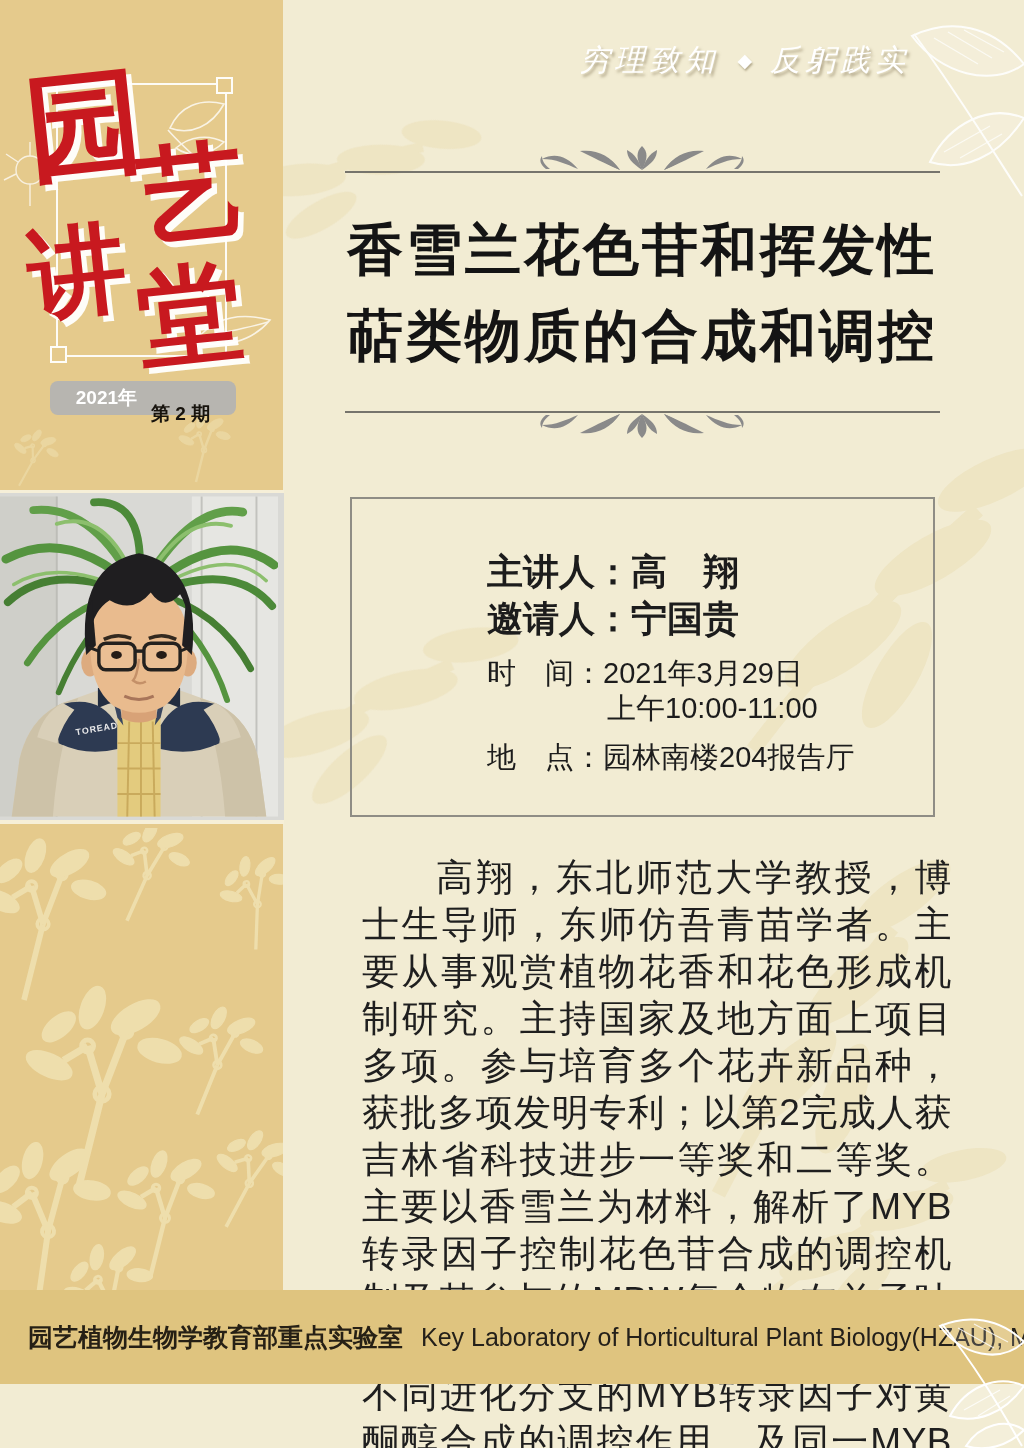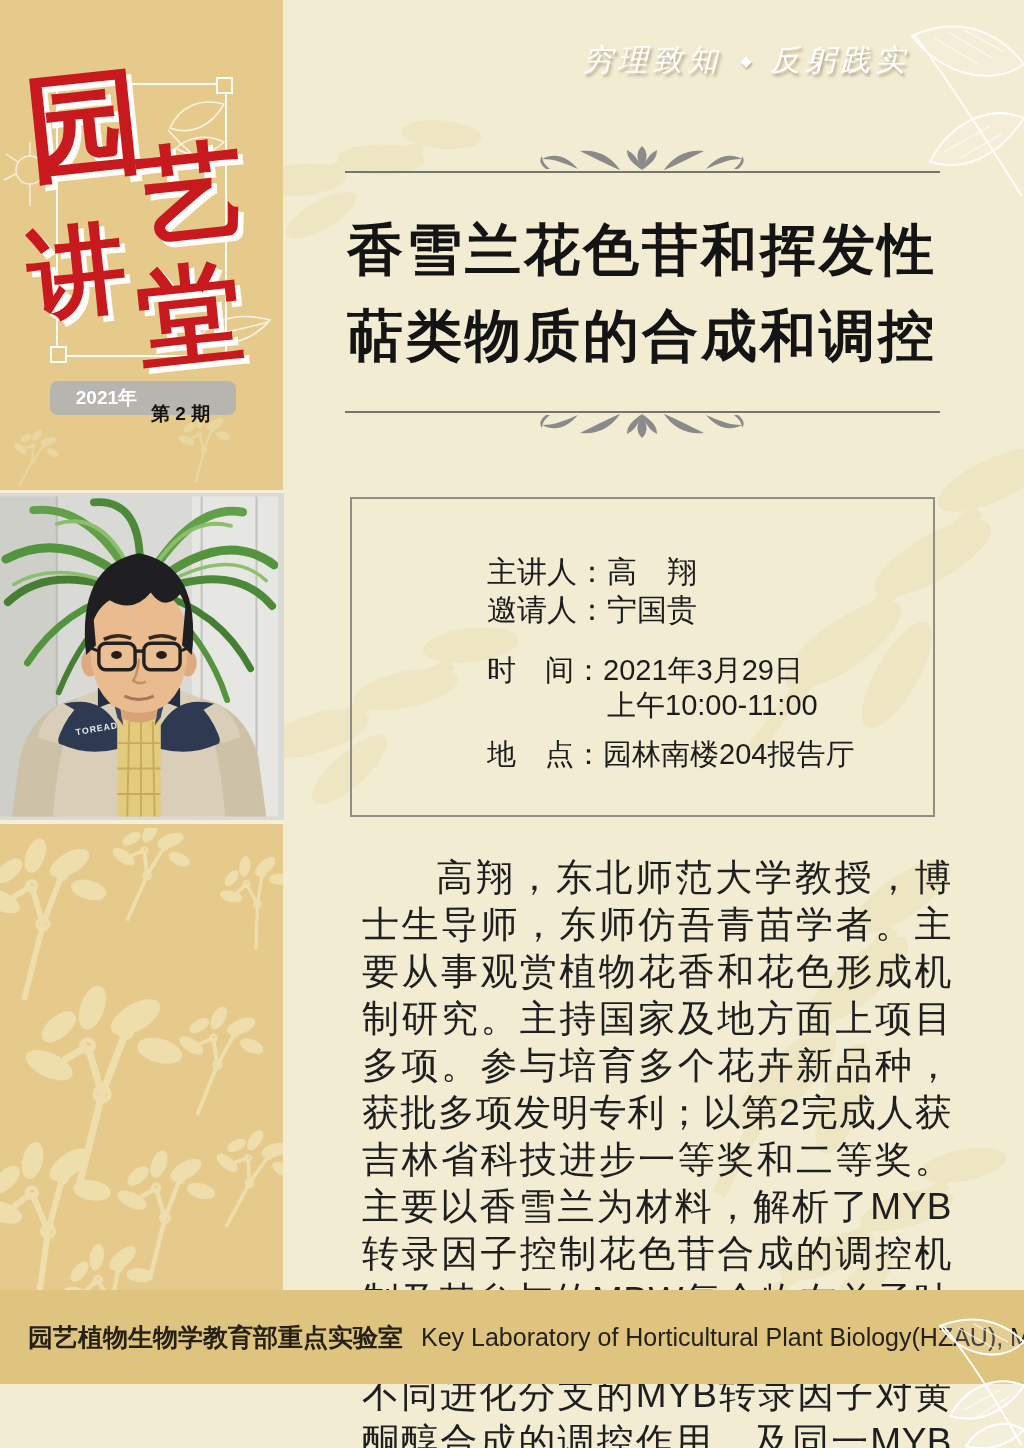--- a/index.html
+++ b/index.html
@@ -26,41 +26,41 @@
   .issue-badge{position:absolute;left:50px;top:381px;width:186px;height:34px;background:#b7b5b0;border-radius:8px;
                display:flex;align-items:center;justify-content:center;gap:14px;font-size:19px;font-weight:600;}
   .issue-year{color:#ffffff;}
   .issue-no{color:#17130d;margin-top:32px;}
   .photo{position:absolute;left:0;top:490px;width:284px;height:334px;border-top:3px solid #f6efd8;
          border-bottom:4px solid #f6efd8;box-sizing:border-box;background:#d9d9d5;}
   .photo svg text{font-family:"Liberation Sans",sans-serif;font-weight:700;letter-spacing:1px;}
   .side-sketch{position:absolute;pointer-events:none;opacity:.85;}
   
   .motto{position:absolute;left:520px;top:40px;width:390px;display:flex;align-items:center;justify-content:flex-end;
-         gap:18px;color:#fff;font-family:Liberation Mono, monospace;font-style:italic;font-size:30px;letter-spacing:5px;
+         gap:18px;color:#fff;font-family:Liberation Sans, sans-serif;font-style:italic;font-size:30px;letter-spacing:5px;
          text-shadow:2px 3px 3px rgba(125,112,78,.55);white-space:nowrap;}
   .motto .dia{font-size:19px;letter-spacing:0;font-style:normal;text-shadow:1px 2px 2px rgba(125,112,78,.5);}
   
   .rule{position:absolute;left:345px;width:595px;height:2px;background:#76746c;}
   .rule-top{top:171px;}
   .rule-bottom{top:411px;}
   .orn{position:absolute;left:532px;width:220px;height:26px;}
   .orn-top{top:145px;}
   .orn-bottom{top:413px;transform:scaleY(-1);}
   .title-line{position:absolute;left:312px;width:660px;text-align:center;color:#141414;
               font-family:"DejaVu Serif",serif;font-weight:700;font-size:56px;letter-spacing:3px;line-height:1;}
   .title-1{top:221px;}
   .title-2{top:307px;}
   
   .info-box{position:absolute;left:350px;top:497px;width:585px;height:320px;border:2px solid #8f8d85;box-sizing:border-box;}
   .info-rows{position:absolute;left:137px;top:58px;color:#1c1c1c;}
   .info-row{font-size:29px;white-space:nowrap;line-height:34px;}
-  .row-bold{font-weight:400;font-size:30px;}
-  .row-2{margin-top:4px;}
-  .row-3{margin-top:26px;}
+  .row-bold{font-weight:700;font-size:36px;}
+  .row-2{margin-top:13px;}
+  .row-3{margin-top:20px;}
   .row-3b{margin-left:120px;margin-top:2px;font-size:29px;line-height:32px;}
   .row-4{margin-top:16px;text-align:right;}
   
   .bio{position:absolute;left:348px;top:840px;width:590px;font-size:37px;line-height:47px;color:#1f1f1f;
        text-align:justify;text-indent:2em;letter-spacing:.5px;margin:14px;}
   
   .footer{position:absolute;left:0;top:1290px;width:1024px;height:94px;background:#dfc47f;}
   .footer-text{position:absolute;left:28px;top:0;height:100%;display:flex;align-items:center;gap:18px;white-space:nowrap;}
   .footer-cn{font-size:25px;font-weight:700;color:#262015;}
   .footer-en{font-size:25px;font-weight:400;color:#24201a;}

